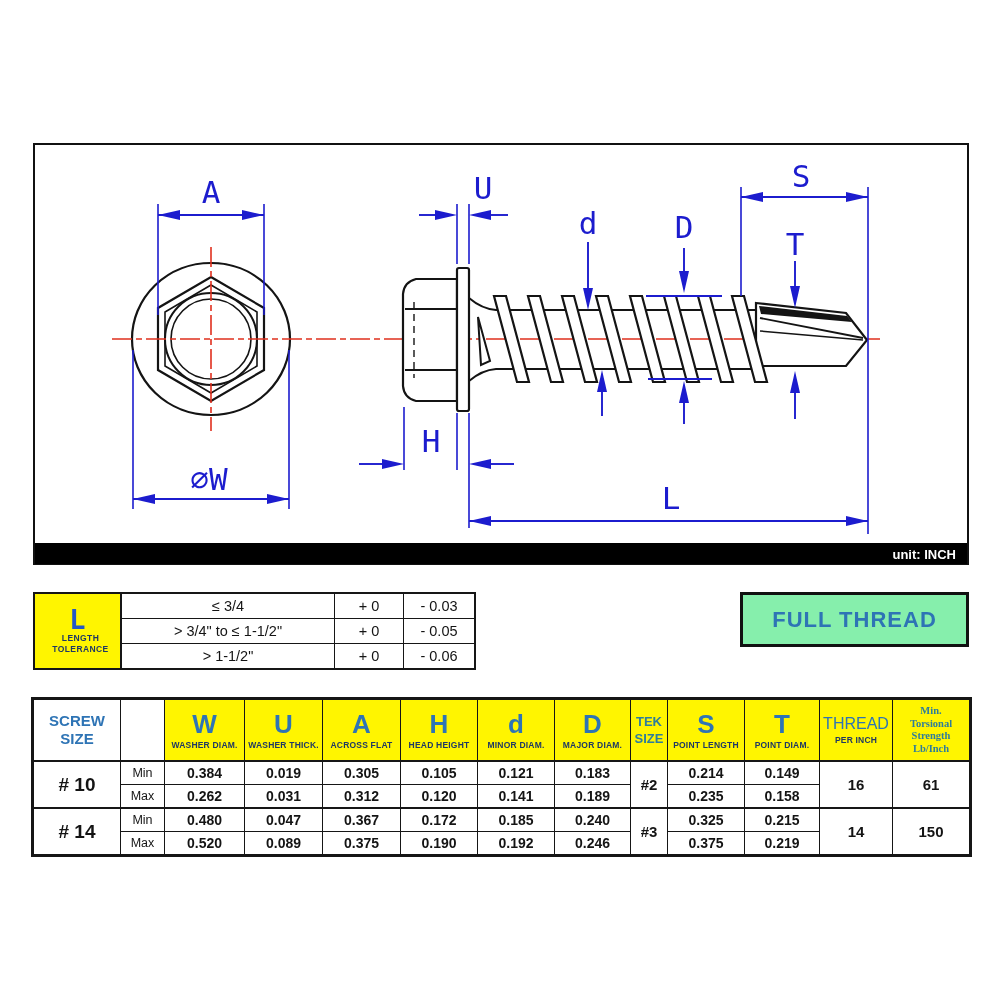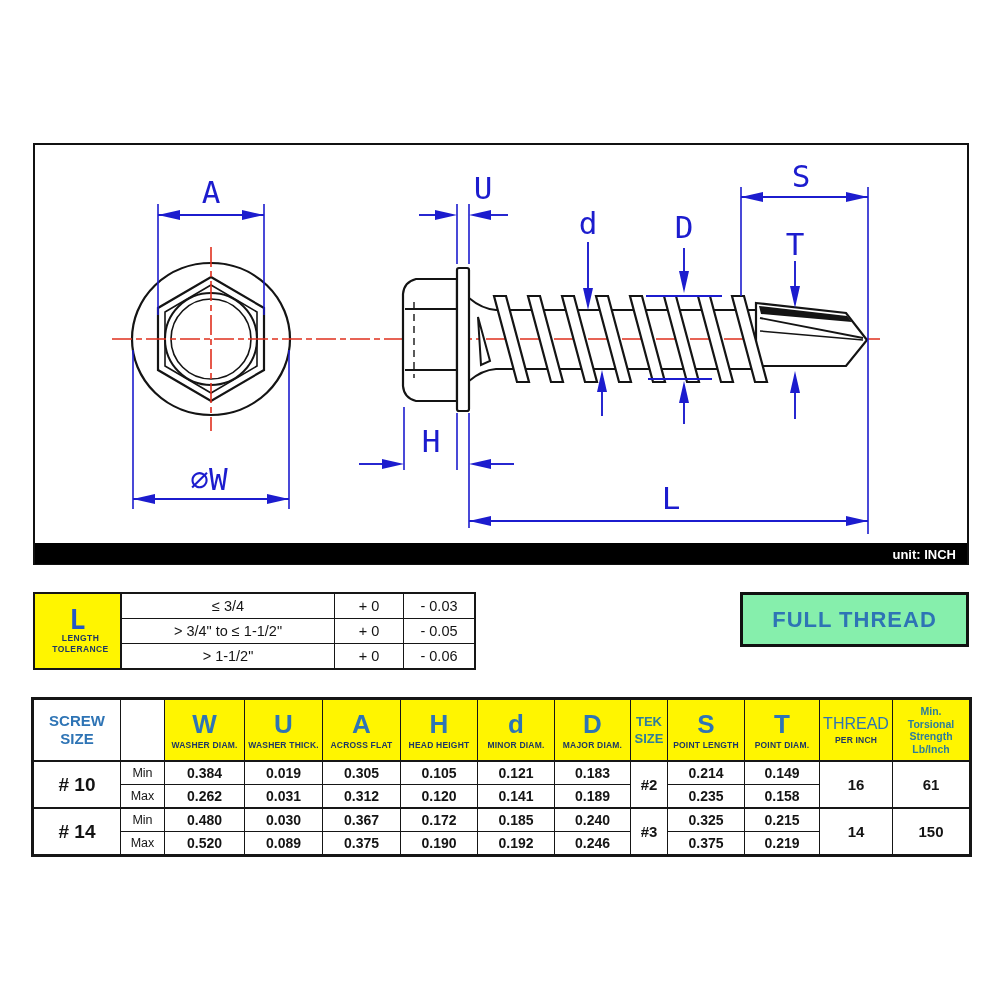--- a/index.html
+++ b/index.html
@@ -28,21 +28,21 @@
   
   .spec{left:31px;top:697px;width:938px;border:3px solid #161616;}
   .spec td,.spec th{border:1.5px solid #161616;padding:0;text-align:center;vertical-align:middle;}
   .spec th{height:60px;border-bottom:2.5px solid #161616;background:#FFF500;font-weight:bold;}
   .spec th.white{background:#ffffff;}
   .hdr-big{display:block;font-size:26px;line-height:26px;font-weight:bold;color:#2E74B5;}
   .hdr-sub{display:block;font-size:8.5px;font-weight:bold;color:#1F3864;letter-spacing:.2px;margin-top:3px;}
   .hdr-screw{font-size:15px;line-height:18px;color:#2E74B5;font-weight:bold;}
   .hdr-tek{font-size:13px;line-height:17px;color:#2E7D9B;font-weight:bold;}
   .hdr-thread-big{display:block;font-size:16px;line-height:17px;font-weight:normal;color:#2E74B5;}
-  .hdr-tors{font-size:10.5px;line-height:12.5px;font-weight:bold;color:#2E7D9B;}
+  .hdr-tors{font-size:10.5px;line-height:12.5px;font-weight:bold;color:#2E7D9B;font-family:Liberation Serif, serif;}
   .spec td{height:22px;font-size:14px;color:#141414;}
   .spec td.val{font-weight:bold;}
   .spec td.mm{font-size:12.5px;}
   .spec td.size{font-size:19px;font-weight:bold;margin-top:16px;}
   .spec td.span2{font-size:15px;font-weight:bold;}
   .spec tr.gsep td{border-top:2.5px solid #161616;}
 
   svg text{font-family:"DejaVu Sans Mono",monospace;}
   .unitlabel{font-family:"Liberation Sans",sans-serif;font-weight:bold;}
 </style>
@@ -293,21 +293,21 @@
     <td class="val">0.141</td>
     <td class="val">0.189</td>
     <td class="val">0.235</td>
     <td class="val">0.158</td>
   </tr>
 
   <tr class="gsep">
     <td class="size" rowspan="2"># 14</td>
     <td class="mm">Min</td>
     <td class="val">0.480</td>
-    <td class="val">0.030</td>
+    <td class="val">0.047</td>
     <td class="val">0.367</td>
     <td class="val">0.172</td>
     <td class="val">0.185</td>
     <td class="val">0.240</td>
     <td class="span2" rowspan="2">#3</td>
     <td class="val">0.325</td>
     <td class="val">0.215</td>
     <td class="span2" rowspan="2">14</td>
     <td class="span2" rowspan="2">150</td>
   </tr>

